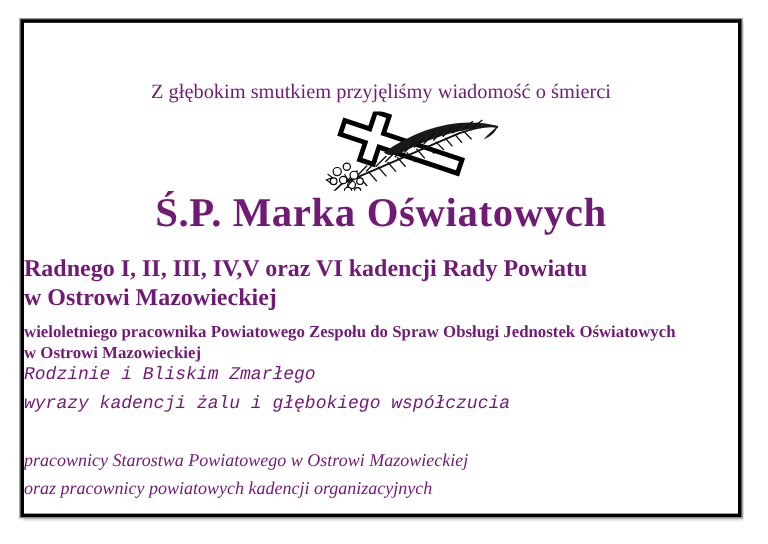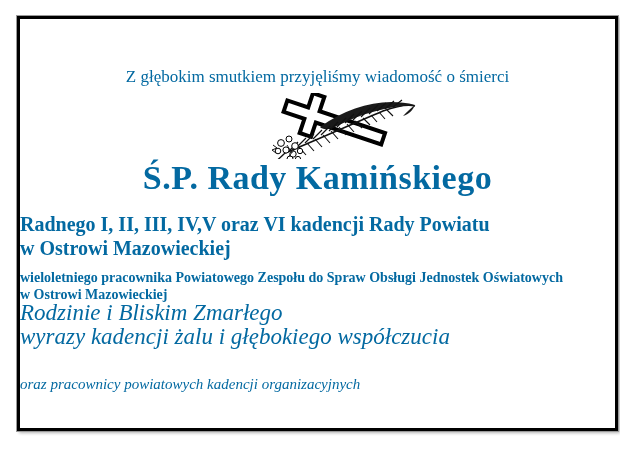--- a/index.html
+++ b/index.html
@@ -7,21 +7,21 @@
     padding: 0;
     background: #ffffff;
   }
   .canvas {
     position: relative;
     width: 620px;
     height: 453px;
     background: #ffffff;
     overflow: hidden;
     font-family: "Liberation Serif", "DejaVu Serif", serif;
-    color: #0369a1;
+    color: #701a75;
   }
   .frame {
     position: absolute;
     left: 17px;
     top: 16px;
     width: 595px;
     height: 409px;
     border: 3px solid #000000;
     box-shadow: 0 0 0 1px #9a9a9a, 2px 2px 3px rgba(0,0,0,0.30);
     background: #ffffff;
@@ -57,23 +57,24 @@
     line-height: 24px;
   }
   .employment {
     top: 251px;
     font-size: 14px;
     font-weight: bold;
     line-height: 16.5px;
   }
   .condolences {
     top: 282px;
-    font-size: 23px;
+    font-size: 15px;
     font-style: italic;
     line-height: 24.3px;
+    font-family: Liberation Mono, monospace;
   }
   .signatories {
     top: 353px;
     font-size: 15px;
     font-style: italic;
     line-height: 24px;
   }
   .stack div { text-align: left; white-space: nowrap; }
 </style>
 </head>
@@ -115,35 +116,36 @@
           <circle cx="28" cy="61" r="3.2"></circle>
           <circle cx="35" cy="58" r="2.7"></circle>
           <circle cx="25" cy="66" r="3.0"></circle>
           <circle cx="33" cy="66" r="2.6"></circle>
         </g>
         <path d="M8,52 l4,3 l-5,2 l4,3" fill="none" stroke="#111111" stroke-width="1"></path>
         <path d="M30,56 L24,63 M22,52 L27,60" stroke="#111111" stroke-width="0.9" fill="none"></path>
       </svg>
     </div>
 
-    <div class="line name">Ś.P. Rady Kamińskiego</div>
+    <div class="line name">Ś.P. Marka Oświatowych</div>
 
     <div class="line role stack">
       <div>Radnego I, II, III, IV,V oraz VI kadencji Rady Powiatu</div>
       <div>w Ostrowi Mazowieckiej</div>
     </div>
 
     <div class="line employment stack">
       <div>wieloletniego pracownika Powiatowego Zespołu do Spraw Obsługi Jednostek Oświatowych</div>
       <div>w Ostrowi Mazowieckiej</div>
     </div>
 
     <div class="line condolences stack">
       <div>Rodzinie i Bliskim Zmarłego</div>
       <div>wyrazy kadencji żalu i głębokiego współczucia</div>
     </div>
 
     <div class="line signatories stack">
+      <div>pracownicy Starostwa Powiatowego w Ostrowi Mazowieckiej</div>
       <div>oraz pracownicy powiatowych kadencji organizacyjnych</div>
     </div>
 
   </div>
 </div>
 
 </body></html>

